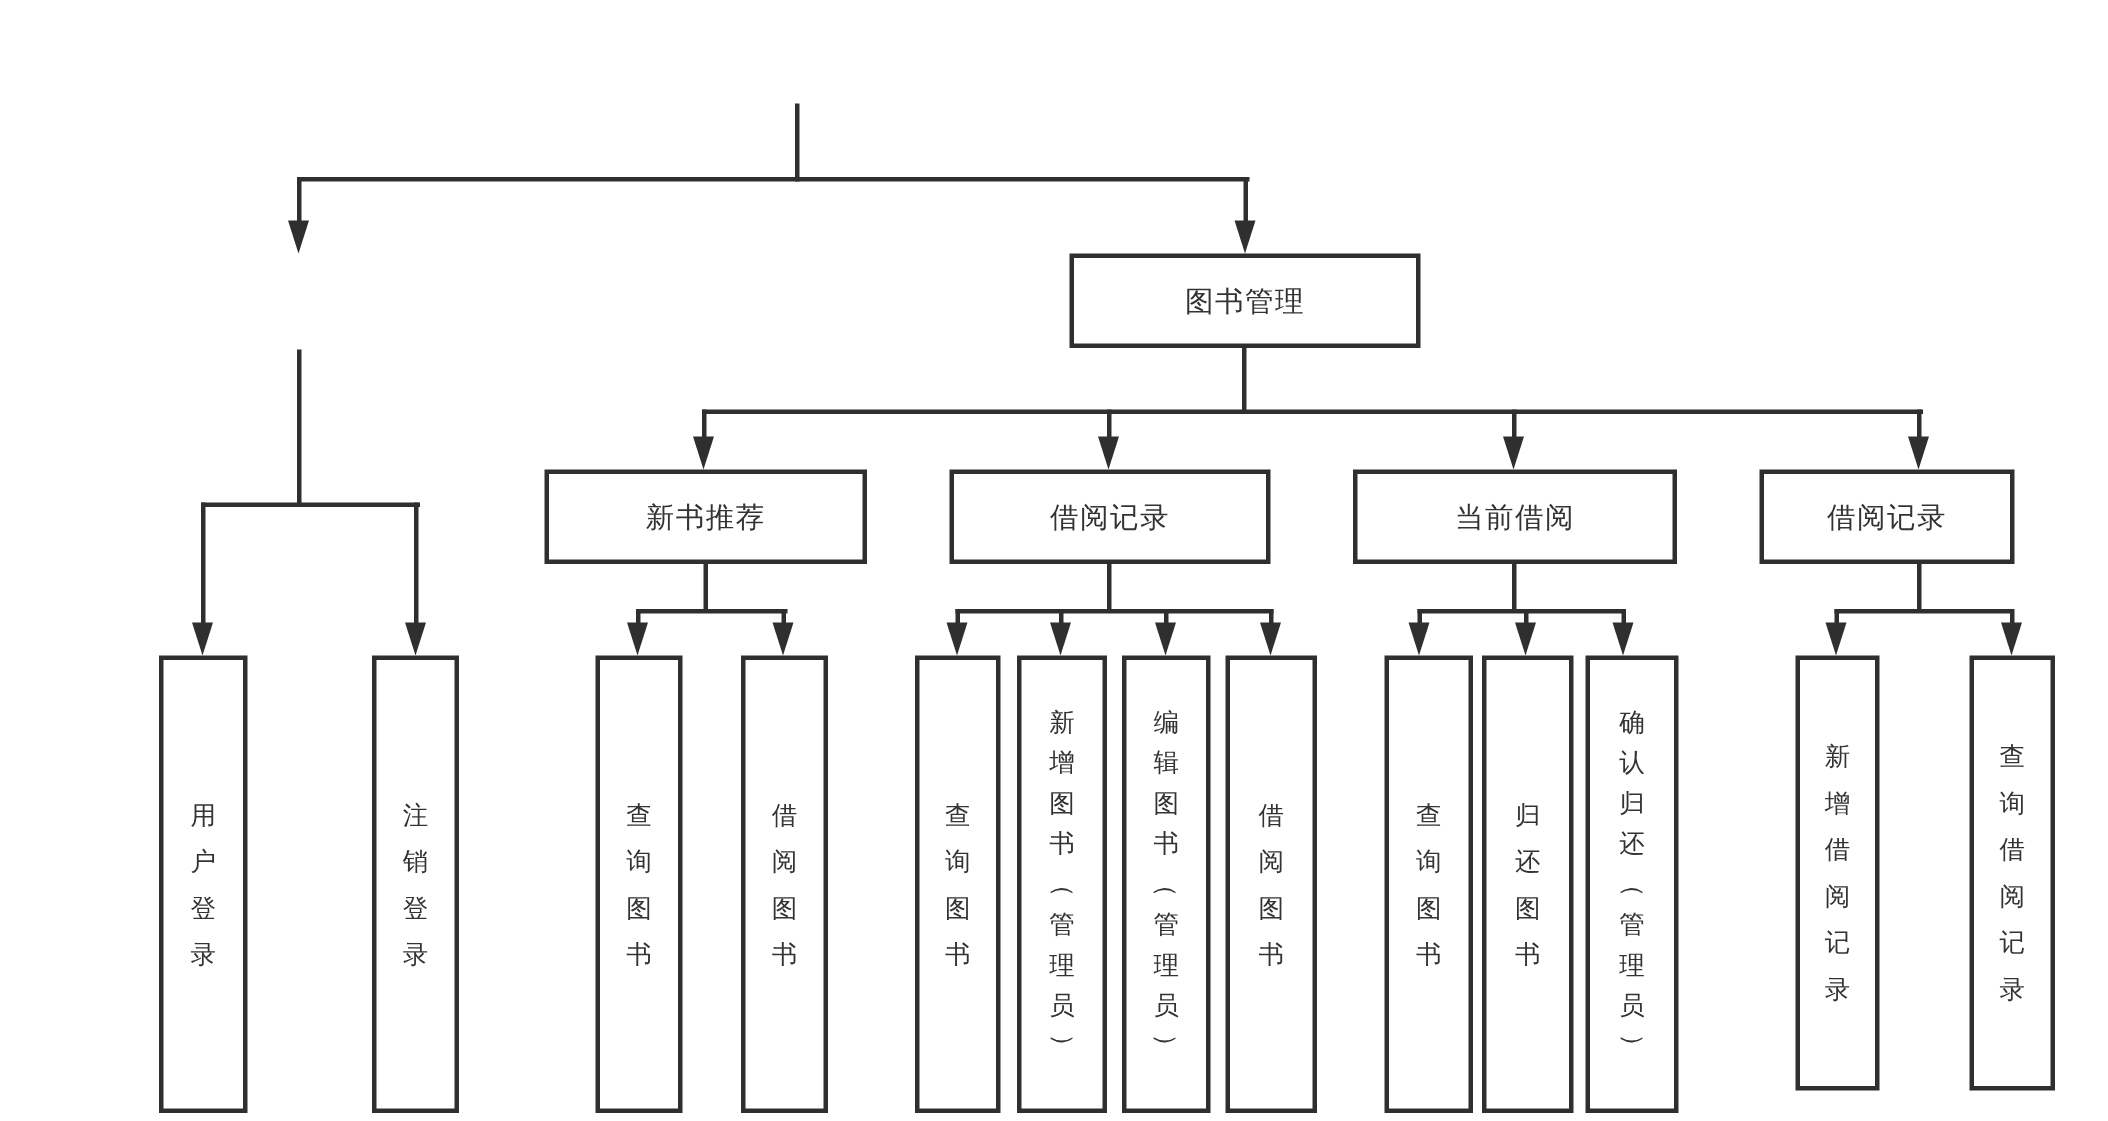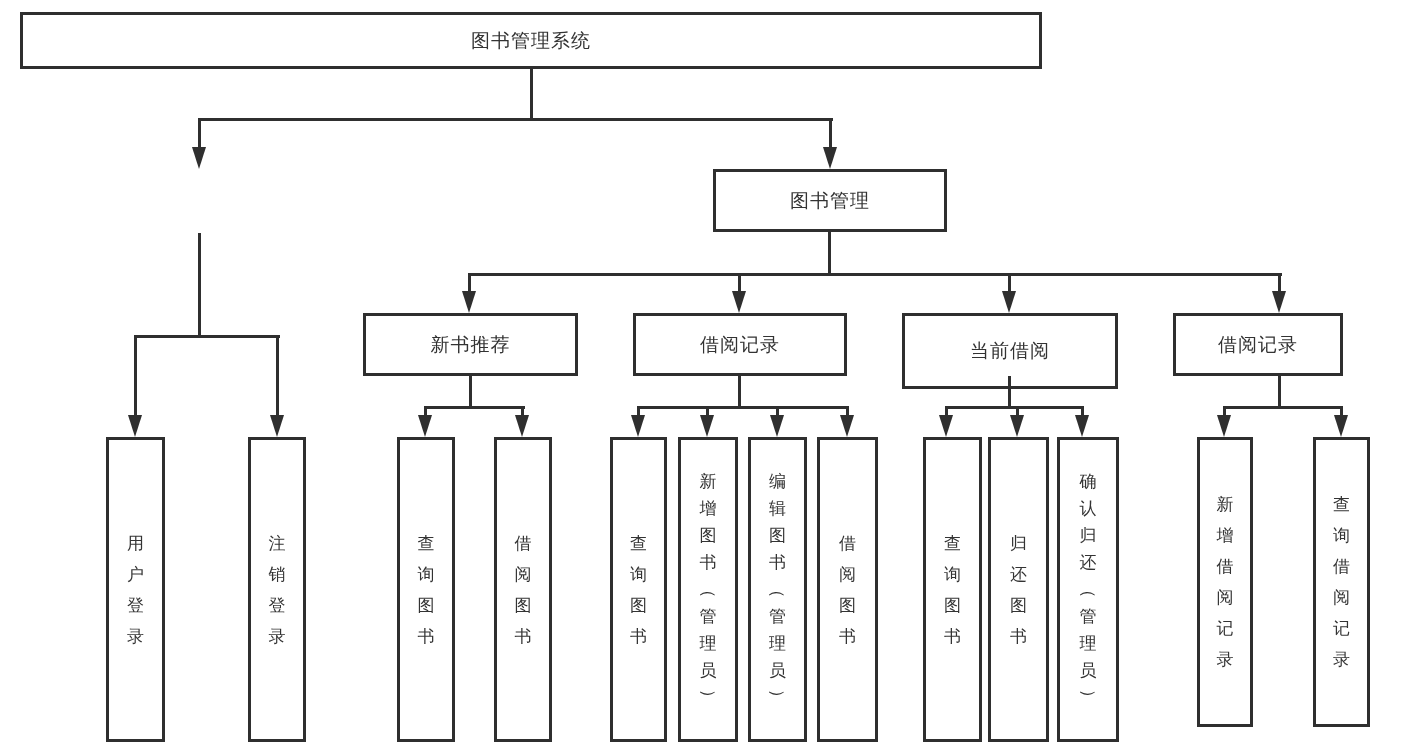--- a/index.html
+++ b/index.html
@@ -47,27 +47,26 @@
     letter-spacing:1px;
     z-index:10;
     white-space:nowrap;
   }
 </style>
 </head>
 <body>
 
 <div id="canvas">
 
-  <div class="node" style="left:20px;top:12px;width:1022px;height:57px;">图书管理系统</div>
 
   <div class="node" style="left:363px;top:313px;width:215px;height:63px;">新书推荐</div>
 
   <div class="node" style="left:713px;top:169px;width:234px;height:63px;">图书管理</div>
   <div class="node" style="left:633px;top:313px;width:214px;height:63px;">借阅记录</div>
-  <div class="node" style="left:902px;top:313px;width:216px;height:76px;">当前借阅</div>
+  <div class="node" style="left:902px;top:313px;width:216px;height:63px;">当前借阅</div>
   <div class="node" style="left:1173px;top:313px;width:170px;height:63px;">借阅记录</div>
 
   <div class="node vnode" style="left:106px;top:437px;width:59px;height:305px;">
       <span>用</span>
       <span>户</span>
       <span>登</span>
       <span>录</span>
     </div>
   <div class="node vnode" style="left:248px;top:437px;width:58px;height:305px;">
       <span>注</span>

